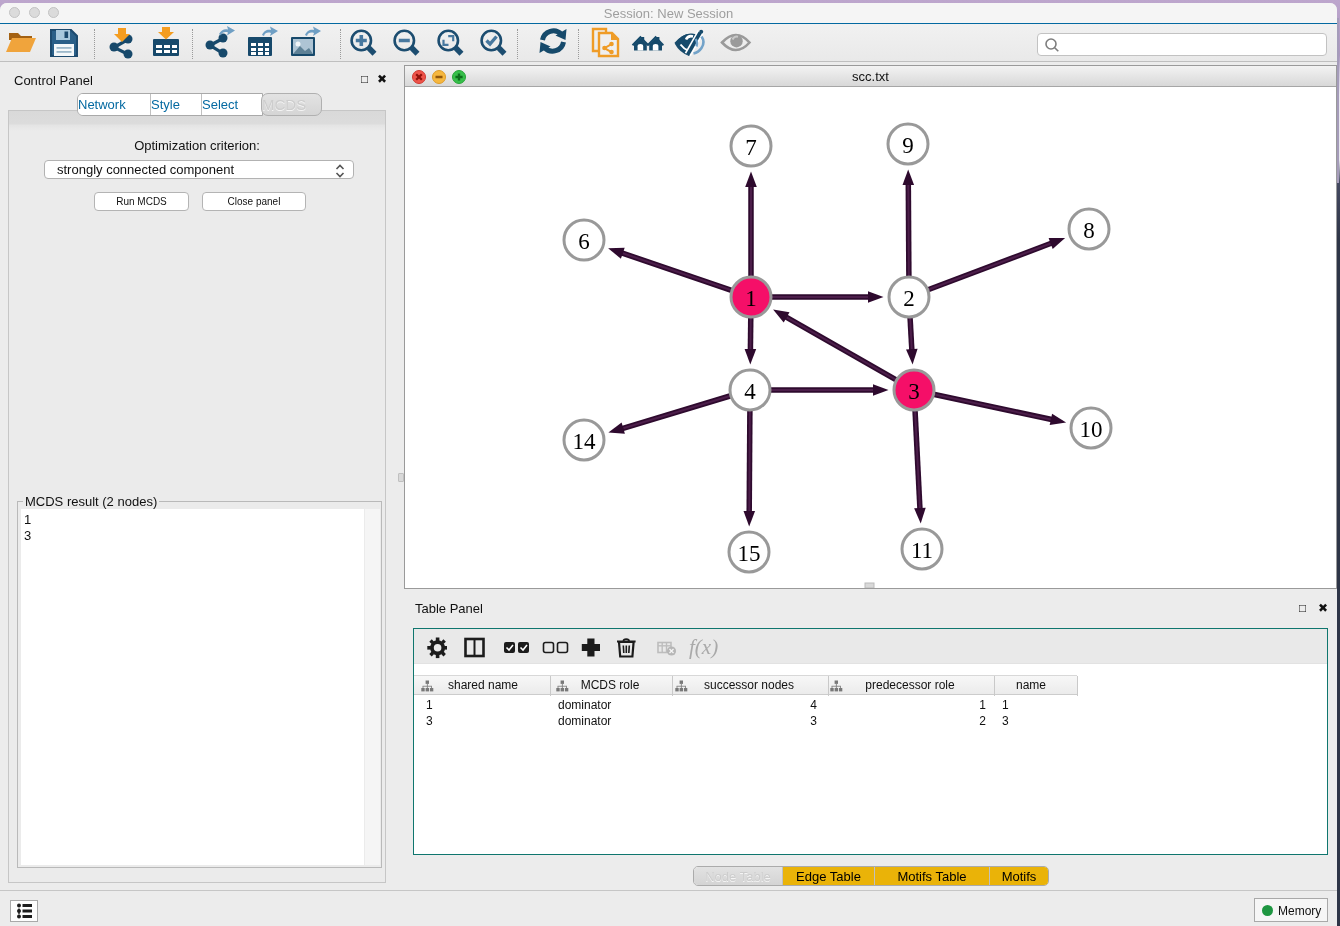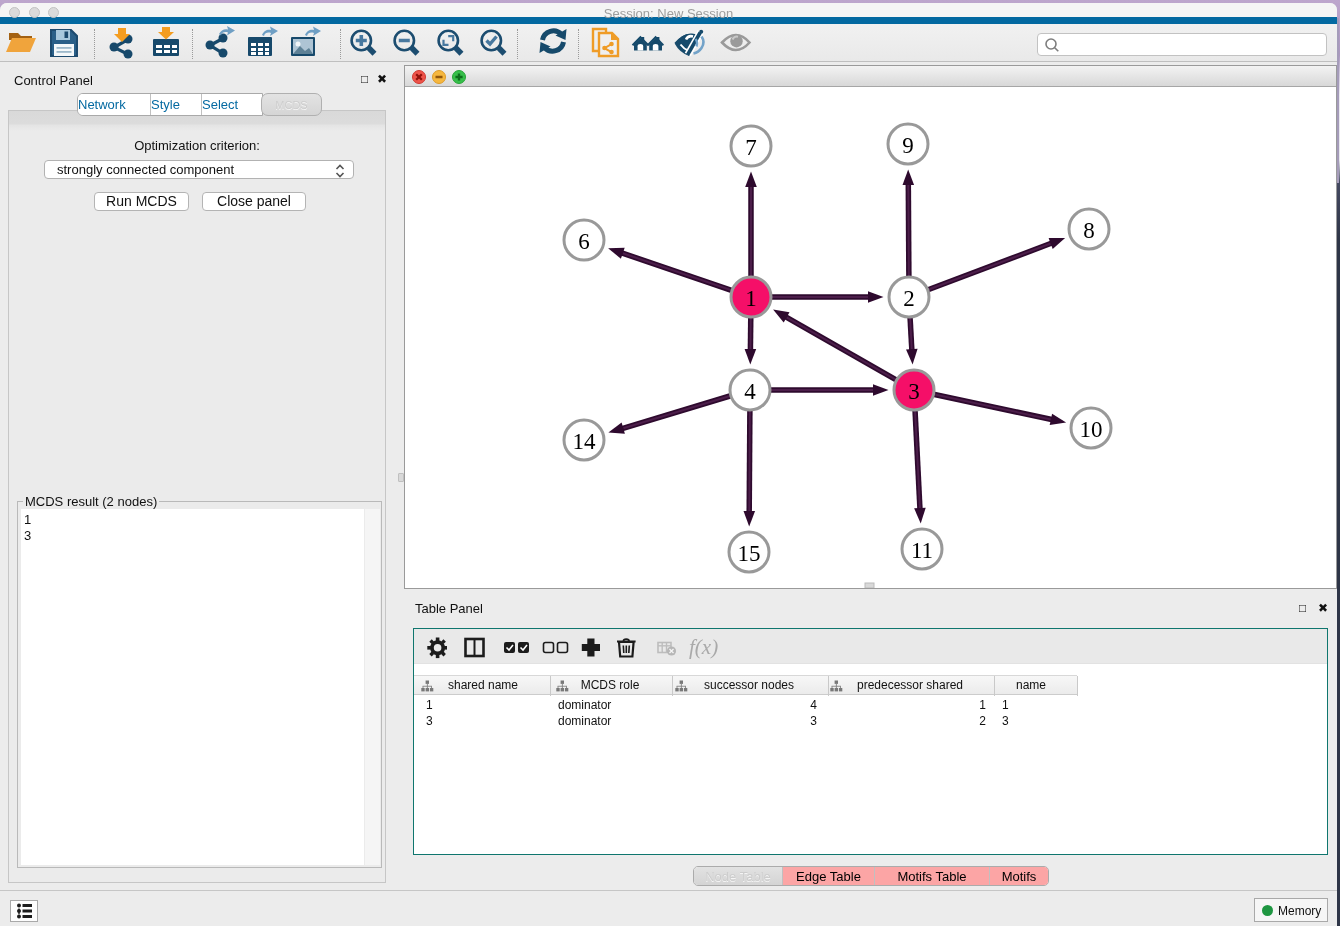--- a/index.html
+++ b/index.html
@@ -3,21 +3,21 @@
 <meta charset="utf-8">
 <style>
 * { margin:0; padding:0; box-sizing:border-box; }
 html,body { width:1340px; height:926px; overflow:hidden; }
 body { font-family:"Liberation Sans", sans-serif; position:relative;
   background:linear-gradient(180deg,#bda6cd 0,#ab97c0 55px,#cdc5da 72px,#eae8f0 95px,#e7e7ed 160px,#454a62 182px,#2e3547 240px,#2e3547 926px); }
 #win { position:absolute; left:0; top:3px; width:1337px; height:923px;
   background:#ececec; border-radius:7px 7px 0 0; overflow:hidden; }
 
 #titlebar { position:absolute; left:0; top:0; width:1337px; height:21px;
-  background:#f5f5f5; border-bottom:7px solid #0369a1; }
+  background:#f5f5f5; border-bottom:1px solid #0369a1; }
 .tl { position:absolute; top:4px; width:11px; height:11px; border-radius:50%;
   background:#dbdbdb; border:1px solid #c2c2c2; }
 #apptitle { position:absolute; top:3px; left:0; width:100%; text-align:center;
   font-size:13px; color:#9e9e9e; }
 
 #toolbar { position:absolute; left:0; top:21px; width:1337px; height:38px;
   background:linear-gradient(#f1f1f1,#e9e9e9); border-bottom:1px solid #bfbfbf; }
 .tsep { position:absolute; top:5px; height:30px; width:0;
   border-left:1px dotted #9a9a9a; }
 .ticon { position:absolute; top:1px; }
@@ -29,28 +29,28 @@
 #cp-content { position:absolute; left:8px; top:107px; width:378px; height:773px;
   border:1px solid #c6c6c6;
   background:linear-gradient(#d9d9d9 0,#dcdcdc 13px,#e4e4e4 14px,#ebebeb 20px,#ebebeb 100%); }
 
 #tabs { position:absolute; left:77px; top:90px; height:23px; display:flex;
   border:1px solid #a9a9a9; border-radius:6px 0 0 6px; overflow:hidden; background:#fff; }
 .tab { font-size:13px; color:#0369a1; text-align:left; line-height:22px; background:#fff; }
 .tab + .tab { border-left:1px solid #c0c0c0; }
 #tab-mcds { position:absolute; left:261px; top:90px; width:61px; height:23px;
   border:1px solid #b0b0b0; border-radius:7px; background:linear-gradient(#e3e3e3,#d5d5d5);
-  color:#cdcdcd; text-shadow:0 1px 0 #f5f5f5; font-size:11px; text-align:center; line-height:22px; }
+  color:#cdcdcd; text-shadow:0 1px 0 #f5f5f5; font-size:15px; text-align:left; line-height:22px; }
 #opt-label { position:absolute; left:8px; top:135px; width:378px; text-align:center;
   font-size:13px; color:#111; }
 #dropdown { position:absolute; left:44px; top:157px; width:310px; height:19px;
   background:#fff; border:1px solid #b2b2b2; border-radius:4px;
   font-size:13px; color:#111; line-height:17px; padding-left:12px; }
 .btn { position:absolute; height:19px; background:#fff; border:1px solid #b4b4b4;
-  border-radius:4px; font-size:14px; color:#111; text-align:center; line-height:17px; }
+  border-radius:4px; font-size:10px; color:#111; text-align:center; line-height:17px; }
 #mcds-fs { position:absolute; left:17px; top:498px; width:365px; height:367px;
   border:1px solid #b9b9b9; }
 #mcds-legend { position:absolute; left:23px; top:491px; background:#ebebeb;
   font-size:13px; color:#111; padding:0 2px; }
 #mcds-text { position:absolute; left:21px; top:506px; width:343px; height:356px;
   background:#fff; font-size:13px; color:#111; line-height:16px; padding:3px 0 0 3px; }
 #mcds-scroll { position:absolute; left:364px; top:506px; width:16px; height:356px;
   background:#f5f5f5; border-left:1px solid #ebebeb; }
 
 #vgrip { position:absolute; left:398px; top:470px; width:6px; height:9px;
@@ -71,21 +71,21 @@
 #tp-header { position:absolute; left:0; top:46px; width:663px; height:20px;
   background:linear-gradient(#f7f7f7,#ebebeb); border-top:1px solid #d8d8d8;
   border-bottom:1px solid #cccccc; font-size:12px; color:#111; }
 .th { position:absolute; top:2px; text-align:center; }
 .thsep { position:absolute; top:0; height:20px; border-left:1px solid #c9c9c9; }
 .treeicon { position:absolute; top:4px; }
 .td { position:absolute; font-size:12px; color:#111; }
 
 #btabs { position:absolute; left:693px; top:863px; height:20px; display:flex;
   border:1px solid #ababab; border-radius:5px; overflow:hidden; background:#fff; }
-.btab { font-size:13px; color:#000; text-align:center; line-height:19px; background:#fca5a5; }
+.btab { font-size:13px; color:#000; text-align:center; line-height:19px; background:#eab308; }
 .btab + .btab { border-left:1px solid #c0c0c0; }
 #btab-node { background:linear-gradient(#e2e2e2,#d4d4d4); color:#cdcdcd; text-shadow:0 1px 0 #f5f5f5; }
 
 #statusbar { position:absolute; left:0; top:887px; width:1337px; height:39px;
   border-top:1px solid #c6c6c6; background:#ececec; }
 #listbtn { position:absolute; left:10px; top:9px; width:28px; height:22px;
   background:#fdfdfd; border:1px solid #a9a9a9; }
 #membtn { position:absolute; left:1254px; top:7px; width:74px; height:24px;
   background:#f6f6f6; border:1px solid #a9a9a9; font-size:12px; color:#111;text-align:center; }
 </style>
@@ -289,20 +289,21 @@
     <div style="position:absolute; left:0; top:0; width:0; height:0; border-top:6px solid #5a8fd0; border-right:6px solid transparent;"></div>
     <div id="nettitle">
       <svg width="80" height="22" viewBox="0 0 80 22" style="position:absolute; left:0; top:0;">
         <circle cx="14" cy="11" r="6.5" fill="#ee544a" stroke="#cf3a32" stroke-width="1"></circle>
         <path d="M11.2 8.2 L16.8 13.8 M16.8 8.2 L11.2 13.8" stroke="#8f100a" stroke-width="2.2"></path>
         <circle cx="34" cy="11" r="6.5" fill="#f6b73e" stroke="#dd9c2a" stroke-width="1"></circle>
         <line x1="30.5" y1="11" x2="37.5" y2="11" stroke="#91570c" stroke-width="2.4"></line>
         <circle cx="54" cy="11" r="6.5" fill="#37bf4a" stroke="#27a438" stroke-width="1"></circle>
         <path d="M54 7.4 L54 14.6 M50.4 11 L57.6 11" stroke="#0d6e1c" stroke-width="2.4"></path>
       </svg>
+      <div class="t">scc.txt</div>
     </div>
     <svg id="graph" width="931" height="501" viewBox="0 0 931 501" style="position:absolute; left:0; top:21px;">
 <g stroke="#2e0a2e" stroke-width="5.5">
 <line x1="346.0" y1="192.5" x2="346.0" y2="98.0"></line>
 <line x1="329.4" y1="204.3" x2="215.9" y2="165.6"></line>
 <line x1="363.5" y1="210.0" x2="465.0" y2="210.0"></line>
 <line x1="345.8" y1="227.5" x2="345.4" y2="264.0"></line>
 <line x1="503.9" y1="192.5" x2="503.3" y2="96.0"></line>
 <line x1="520.4" y1="203.8" x2="647.5" y2="155.8"></line>
 <line x1="504.9" y1="227.5" x2="506.9" y2="264.1"></line>
@@ -421,21 +422,21 @@
         <line x1="252.5" y1="13.5" x2="252.5" y2="23.5" stroke="#9a9a9a" stroke-width="1.4"></line>
         <circle cx="257.5" cy="22" r="4.6" fill="#8e8e8e" stroke="none"></circle>
         <path d="M255.5 20 L259.5 24 M259.5 20 L255.5 24" stroke="#ffffff" stroke-width="1.3"></path>
       </g>
       <text x="275" y="25" font-family="Liberation Serif, serif" font-style="italic" font-size="21" fill="#a9a9a9">f(x)</text>
     </svg></div>
     <div id="tp-header">
       <div class="th" style="left:3px; width:132px;">shared name</div>
       <div class="th" style="left:135px; width:122px;">MCDS role</div>
       <div class="th" style="left:257px; width:156px;">successor nodes</div>
-      <div class="th" style="left:413px; width:166px;">predecessor shared</div>
+      <div class="th" style="left:413px; width:166px;">predecessor role</div>
       <div class="th" style="left:579px; width:76px;">name</div>
       <div class="thsep" style="left:136px;"></div>
       <div class="thsep" style="left:258px;"></div>
       <div class="thsep" style="left:414px;"></div>
       <div class="thsep" style="left:580px;"></div>
       <div class="thsep" style="left:663px;"></div>
       <svg class="treeicon" style="left:7px;" width="13" height="12" viewBox="0 0 13 12">
           <use href="#treeico"></use>
         </svg>
       <svg class="treeicon" style="left:142px;" width="13" height="12" viewBox="0 0 13 12">

